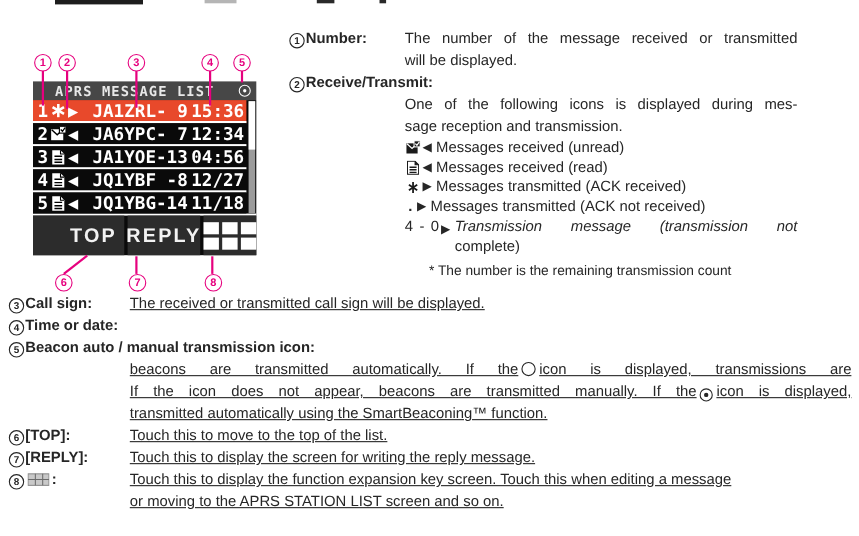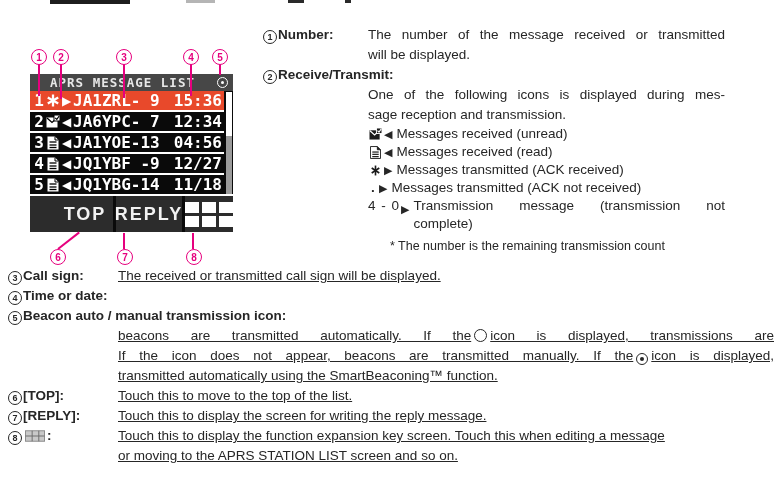--- a/index.html
+++ b/index.html
@@ -18,21 +18,21 @@
           border-radius:50%;display:flex;align-items:center;justify-content:center;}
   .beacon::after{content:"";width:3px;height:3px;background:#fff;border-radius:50%;}
   .scr-list{background:#0a0a0a;position:relative;padding-right:9px;}
   .scr-row{height:19px;border-bottom:2px solid #fff;display:flex;align-items:center;
            font-family:"DejaVu Sans Mono",monospace;font-weight:bold;font-size:16px;
            color:#fff;padding-left:3px;background:#0a0a0a;}
   .scr-row.sel{background:#e8492b;}
   .scr-row .num{width:12px;text-align:center;}
   .scr-row .micon{width:15px;display:flex;justify-content:center;}
   .scr-row .arr{width:13px;font-family:"DejaVu Sans",sans-serif;font-size:12px;text-align:center;}
-  .scr-row .cs{flex:1;letter-spacing:0px;margin-left:0;white-space:pre;}
+  .scr-row .cs{flex:1;letter-spacing:0px;margin-left:11px;white-space:pre;}
   .scr-row .tm{margin-right:2px;}
   .scrollbar{position:absolute;right:1px;top:1px;width:6px;height:102px;background:#9b9b9b;}
   .scrollbar .thumb{position:absolute;top:0;left:0;width:6px;height:44px;background:#fff;}
   .btnbar{height:36px;background:#0a0a0a;display:flex;border-top:2px solid #fff;}
   .sbtn{background:#2c2c2c;color:#f2f2f2;display:flex;align-items:center;justify-content:center;
         font-weight:bold;font-size:18px;letter-spacing:2px;cursor:pointer;}
   .sbtn.b1{width:80px;padding-left:27px;}
   .sbtn.b2{width:66px;margin-left:3px;}
   .sbtn.b3{flex:1;margin-left:3px;}
   .gridkeys{display:grid;grid-template-columns:repeat(3,14px);grid-template-rows:repeat(2,11px);gap:3px;}
@@ -147,21 +147,21 @@
         <span class="micon">
           <svg width="12" height="14" viewBox="0 0 12 14">
               <path d="M0.5 0.5 H8 L11.5 4 V13.5 H0.5 Z" fill="#fff"></path>
               <path d="M8 0.5 L8 4 L11.5 4" fill="none" stroke="#000"></path>
               <line x1="2.5" y1="6" x2="9.5" y2="6" stroke="#000" stroke-width="1.3"></line>
               <line x1="2.5" y1="9" x2="9.5" y2="9" stroke="#000" stroke-width="1.3"></line>
               <line x1="2.5" y1="11.5" x2="9.5" y2="11.5" stroke="#000" stroke-width="1.3"></line>
             </svg>
         </span>
         <span class="arr">◀</span>
-        <span class="cs">JQ1YBF -9</span>
+        <span class="cs">JQ1YBF -8</span>
         <span class="tm">12/27</span>
       </div>
 
       <div class="scr-row" style="border-bottom:none;">
         <span class="num">5</span>
         <span class="micon">
           <svg width="12" height="14" viewBox="0 0 12 14">
               <path d="M0.5 0.5 H8 L11.5 4 V13.5 H0.5 Z" fill="#fff"></path>
               <path d="M8 0.5 L8 4 L11.5 4" fill="none" stroke="#000"></path>
               <line x1="2.5" y1="6" x2="9.5" y2="6" stroke="#000" stroke-width="1.3"></line>
@@ -271,21 +271,21 @@
       <div class="legrow">
         <span class="dotpfx">.</span>
         <span class="legarr">▶</span>
         <span>Messages transmitted (ACK not received)</span>
       </div>
 
       <div class="legrow" style="height:auto;align-items:flex-start;">
         <span class="txcountpfx">4 - 0</span>
         <span class="legarr" style="margin-top:3px;">▶</span>
         <span style="flex:1;">
-          <span class="stretch" style="display:block;">Transmission message (transmission not</span>
+          <span class="stretch" style="display:block;font-style:italic;">Transmission message (transmission not</span>
           <span style="display:block;">complete)</span>
         </span>
       </div>
 
       <div class="foot">* The number is the remaining transmission count</div>
     </div>
   </div>
 
   <div class="details">
     <div class="drow">

